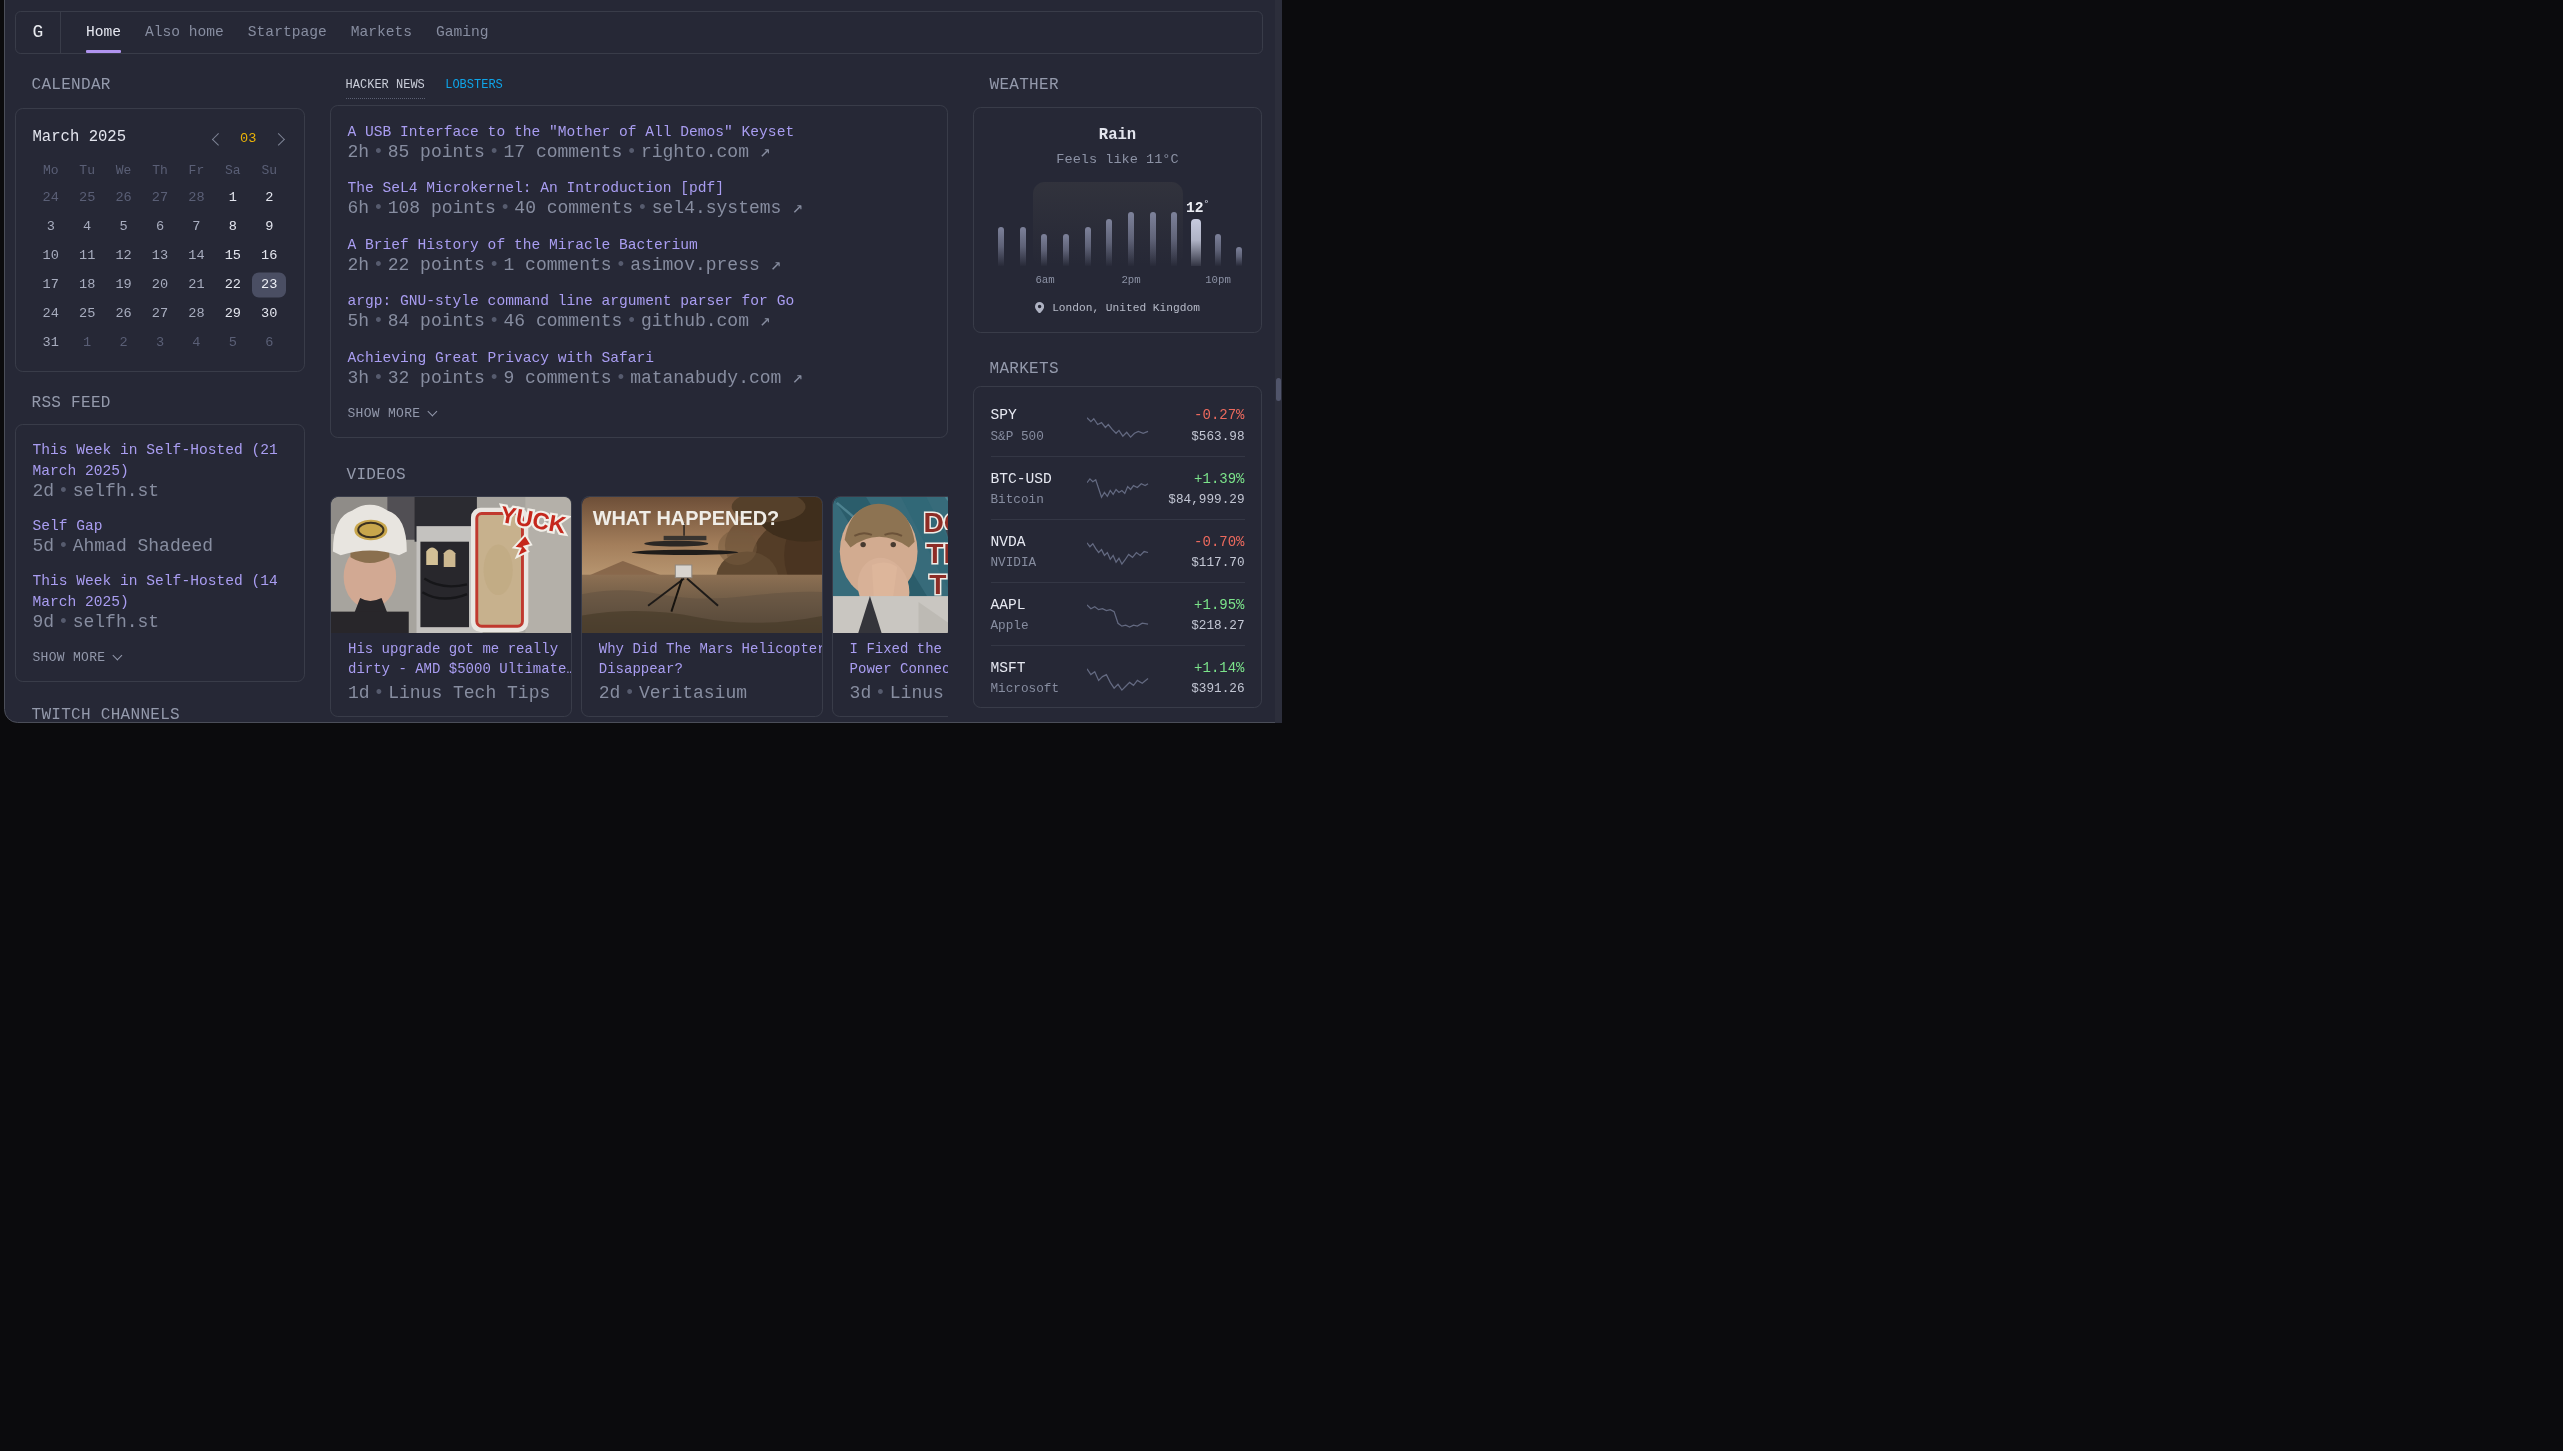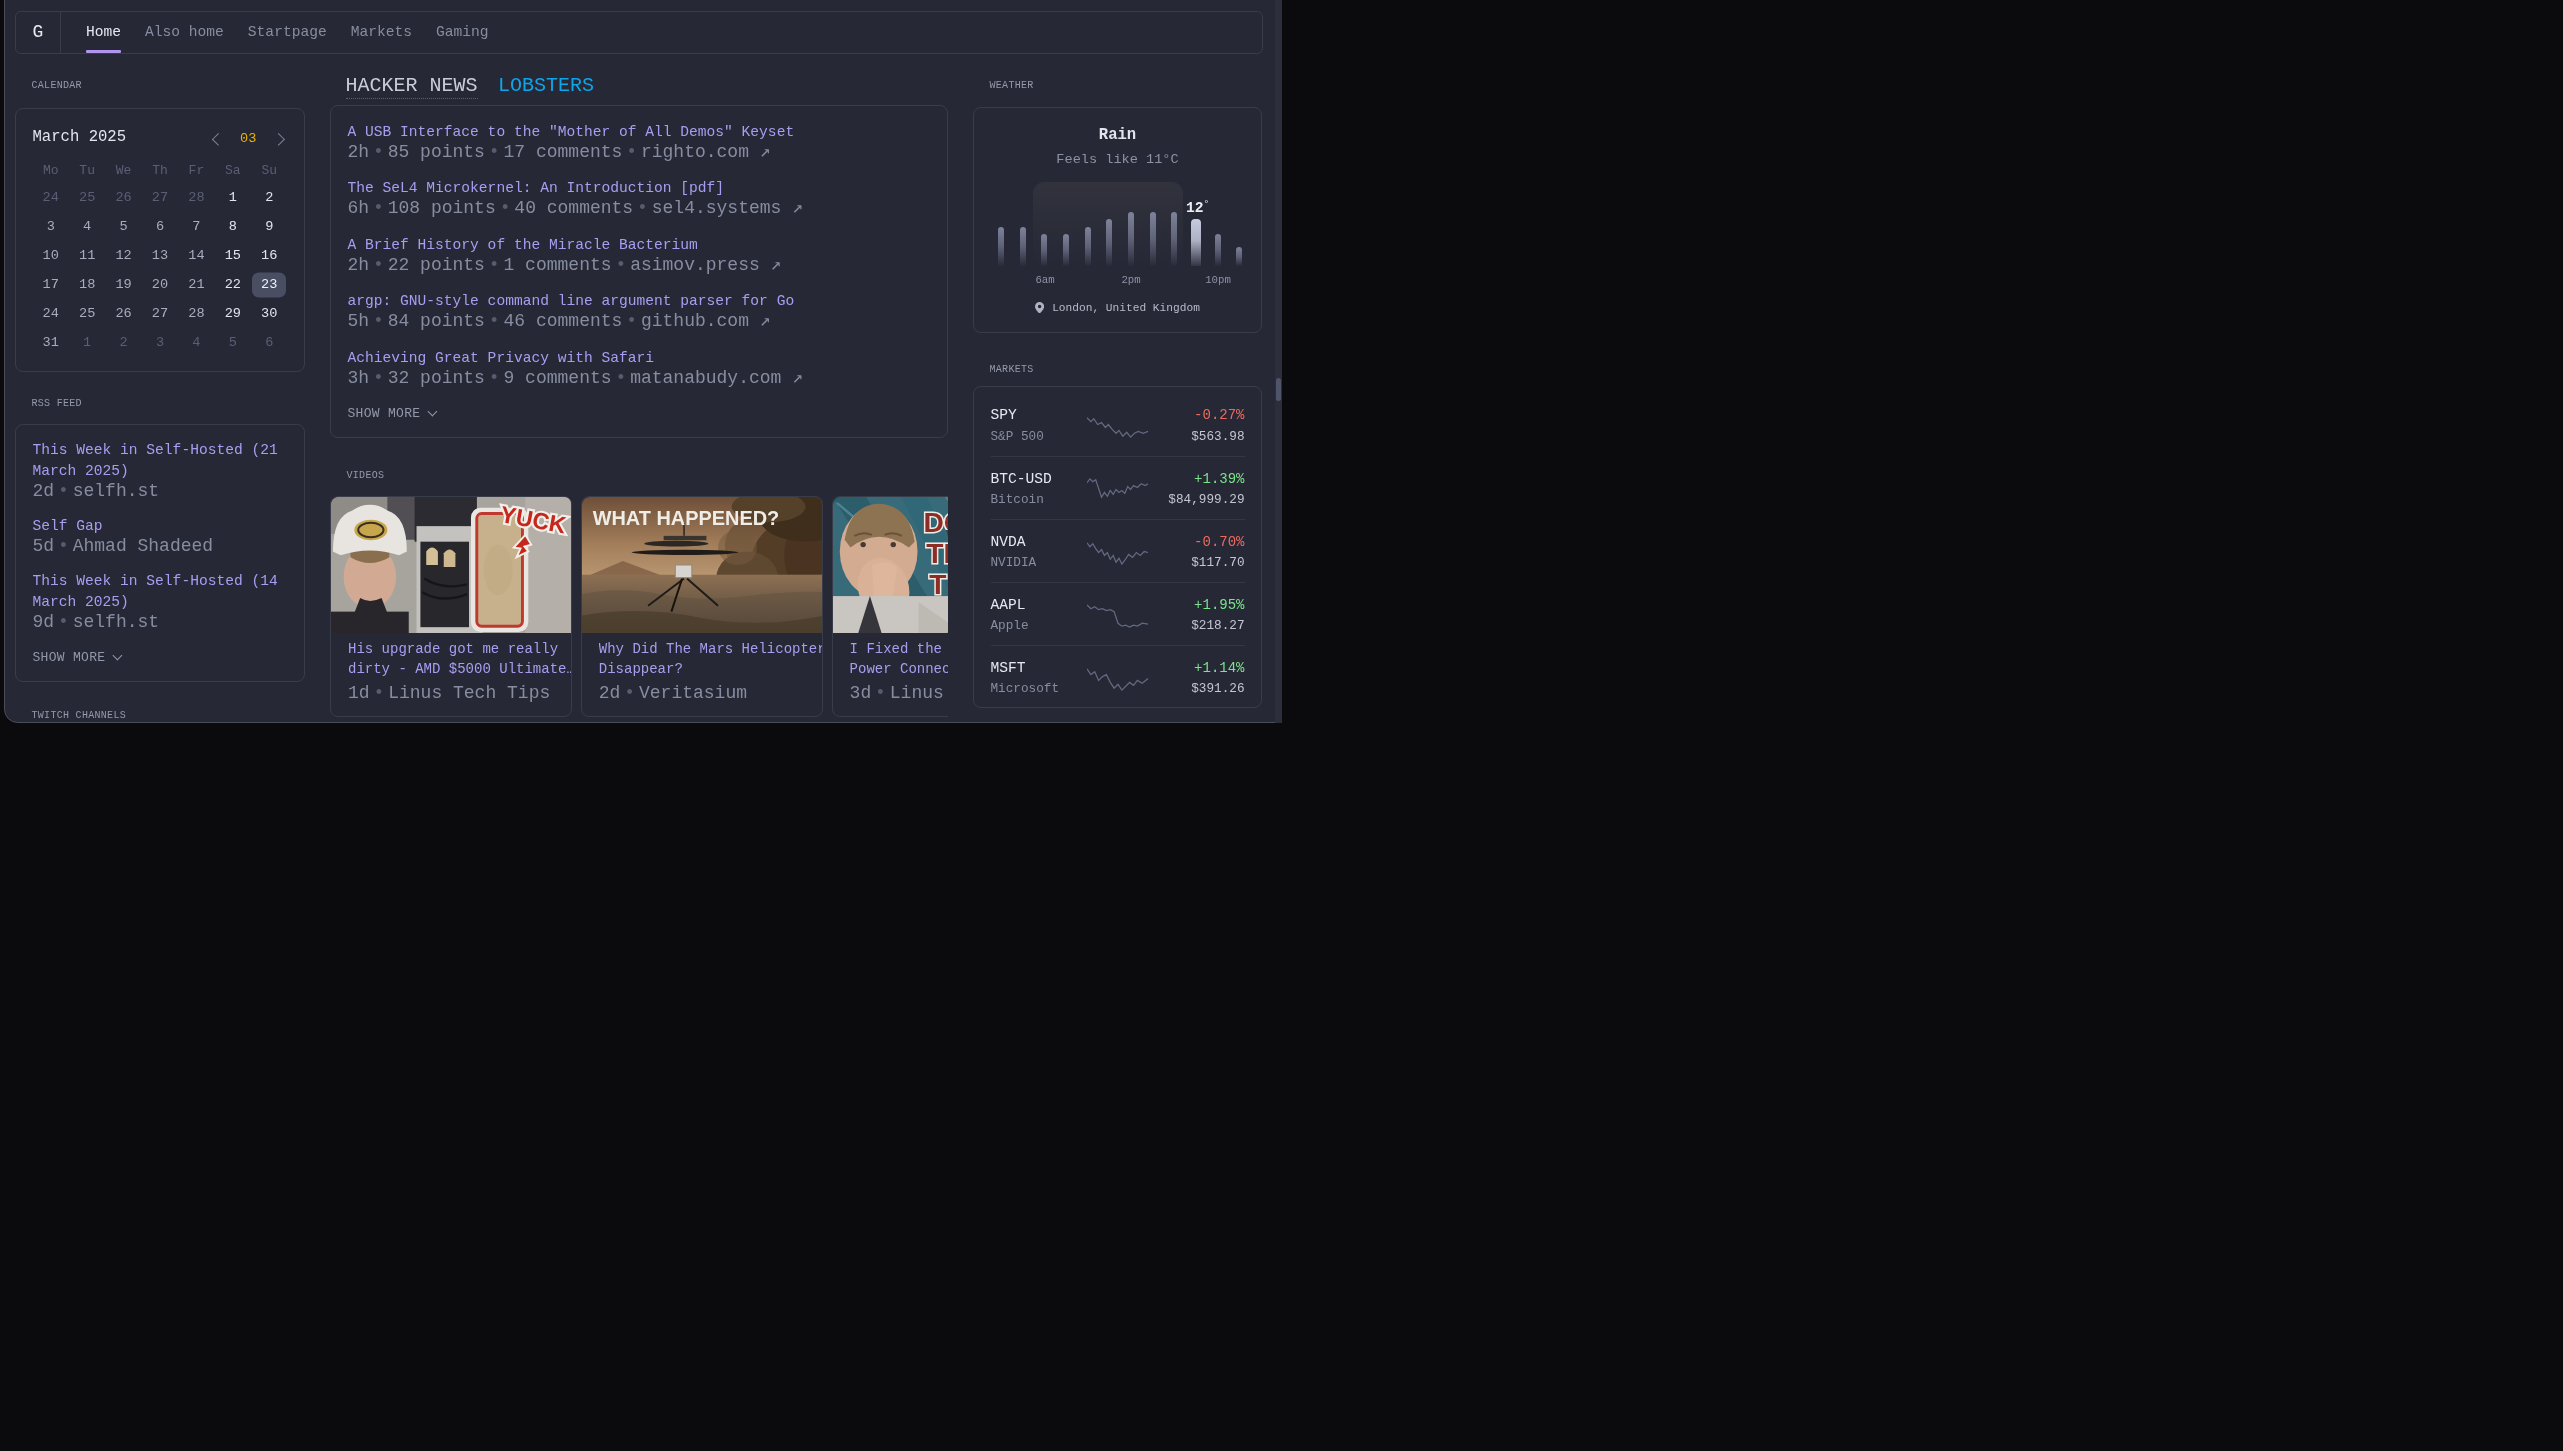--- a/index.html
+++ b/index.html
@@ -25,21 +25,21 @@
 .nav a { text-decoration:none; color:#878da0; font-size:14.6px; position:relative; display:flex; align-items:center; height:100%; }
 .nav a.active { color:#e6e8f1; }
 .nav a.active::after { content:""; position:absolute; left:0; right:0; bottom:0; height:2.4px; background:#b094f0; border-radius:1px; }
 
 
 .main { position:absolute; left:15px; top:54px; display:flex; gap:25px; }
 .col-l { width:290px; }
 .col-m { width:618px; }
 .col-r { width:289px; }
 
-.wlabel { font-size:10px; line-height:19.5px; color:#949aac; margin-left:16.5px; letter-spacing:0.3px; }
+.wlabel { font-size:16px; line-height:19.5px; color:#949aac; margin-left:16.5px; letter-spacing:0.3px; }
 .first-label { margin-top:22.4px; }
 .card { border:1px solid #393c49; border-radius:7.8px; }
 
 
 .cal-card { margin-top:11.7px; height:264px; padding:16.5px; }
 .cal-top { display:flex; align-items:flex-end; height:21.4px;gap:41px; }
 .cal-title { font-size:15.6px; color:#e3e5ee; flex:1; }
 .cal-nav { display:flex; align-items:center; gap:17.5px; color:#7e8496; margin-right:4.9px; }
 .cal-nav .num { color:#eab308; font-size:13.6px; }
 .chev { width:8.8px; height:8.8px; border-right:1.5px solid #7e8496; border-bottom:1.5px solid #7e8496; }
@@ -64,21 +64,21 @@
 .feed-item { margin-bottom:14.6px; }
 .feed-item .t { font-size:14.6px; line-height:21px; color:#a99df1; }
 .meta { font-size:18px; line-height:19.5px; color:#878da0; }
 .meta .dot { color:#565b6e; padding:0 3.9px; }
 .showmore { display:flex; align-items:center; gap:8.8px; font-size:13px; line-height:19.5px; color:#9298ab; letter-spacing:0.3px; }
 .showmore .chev { width:6.8px; height:6.8px; border-color:#9298ab; transform:rotate(45deg); margin-top:-3.9px; }
 .twitch-label { margin-top:23.4px; }
 
 
 .tabs { display:flex; gap:20.4px; margin-left:15.6px; margin-top:22.4px; }
-.tab { font-size:20px; line-height:19.5px; }
+.tab { font-size:12px; line-height:19.5px; }
 .tab.active { color:#c9cdd8; border-bottom:1.9px dotted #5b6073; padding-bottom:1.9px; }
 .tab.idle { color:#0ea5e9; }
 .hn-card { margin-top:5.8px; height:333px; padding:16px 16.5px; }
 .hn-item { margin-bottom:16px; }
 .hn-item .t { font-size:14.6px; line-height:21px; color:#a99df1; }
 .videos-label { margin-top:28px; }
 .vid-row { margin-top:10.7px; display:flex; gap:8.8px; width:618px; overflow:hidden; }
 .vid-card { flex:0 0 242px; width:242px; height:221px; overflow:hidden; }
 .vid-card svg.thumb { display:block; width:242px; height:136px; border-radius:7.8px 7.8px 0 0; }
 .vid-t { margin:5.8px 0 0 17px; font-size:14px; line-height:20px; color:#a99df1; height:40px; overflow:hidden; white-space:nowrap; }

